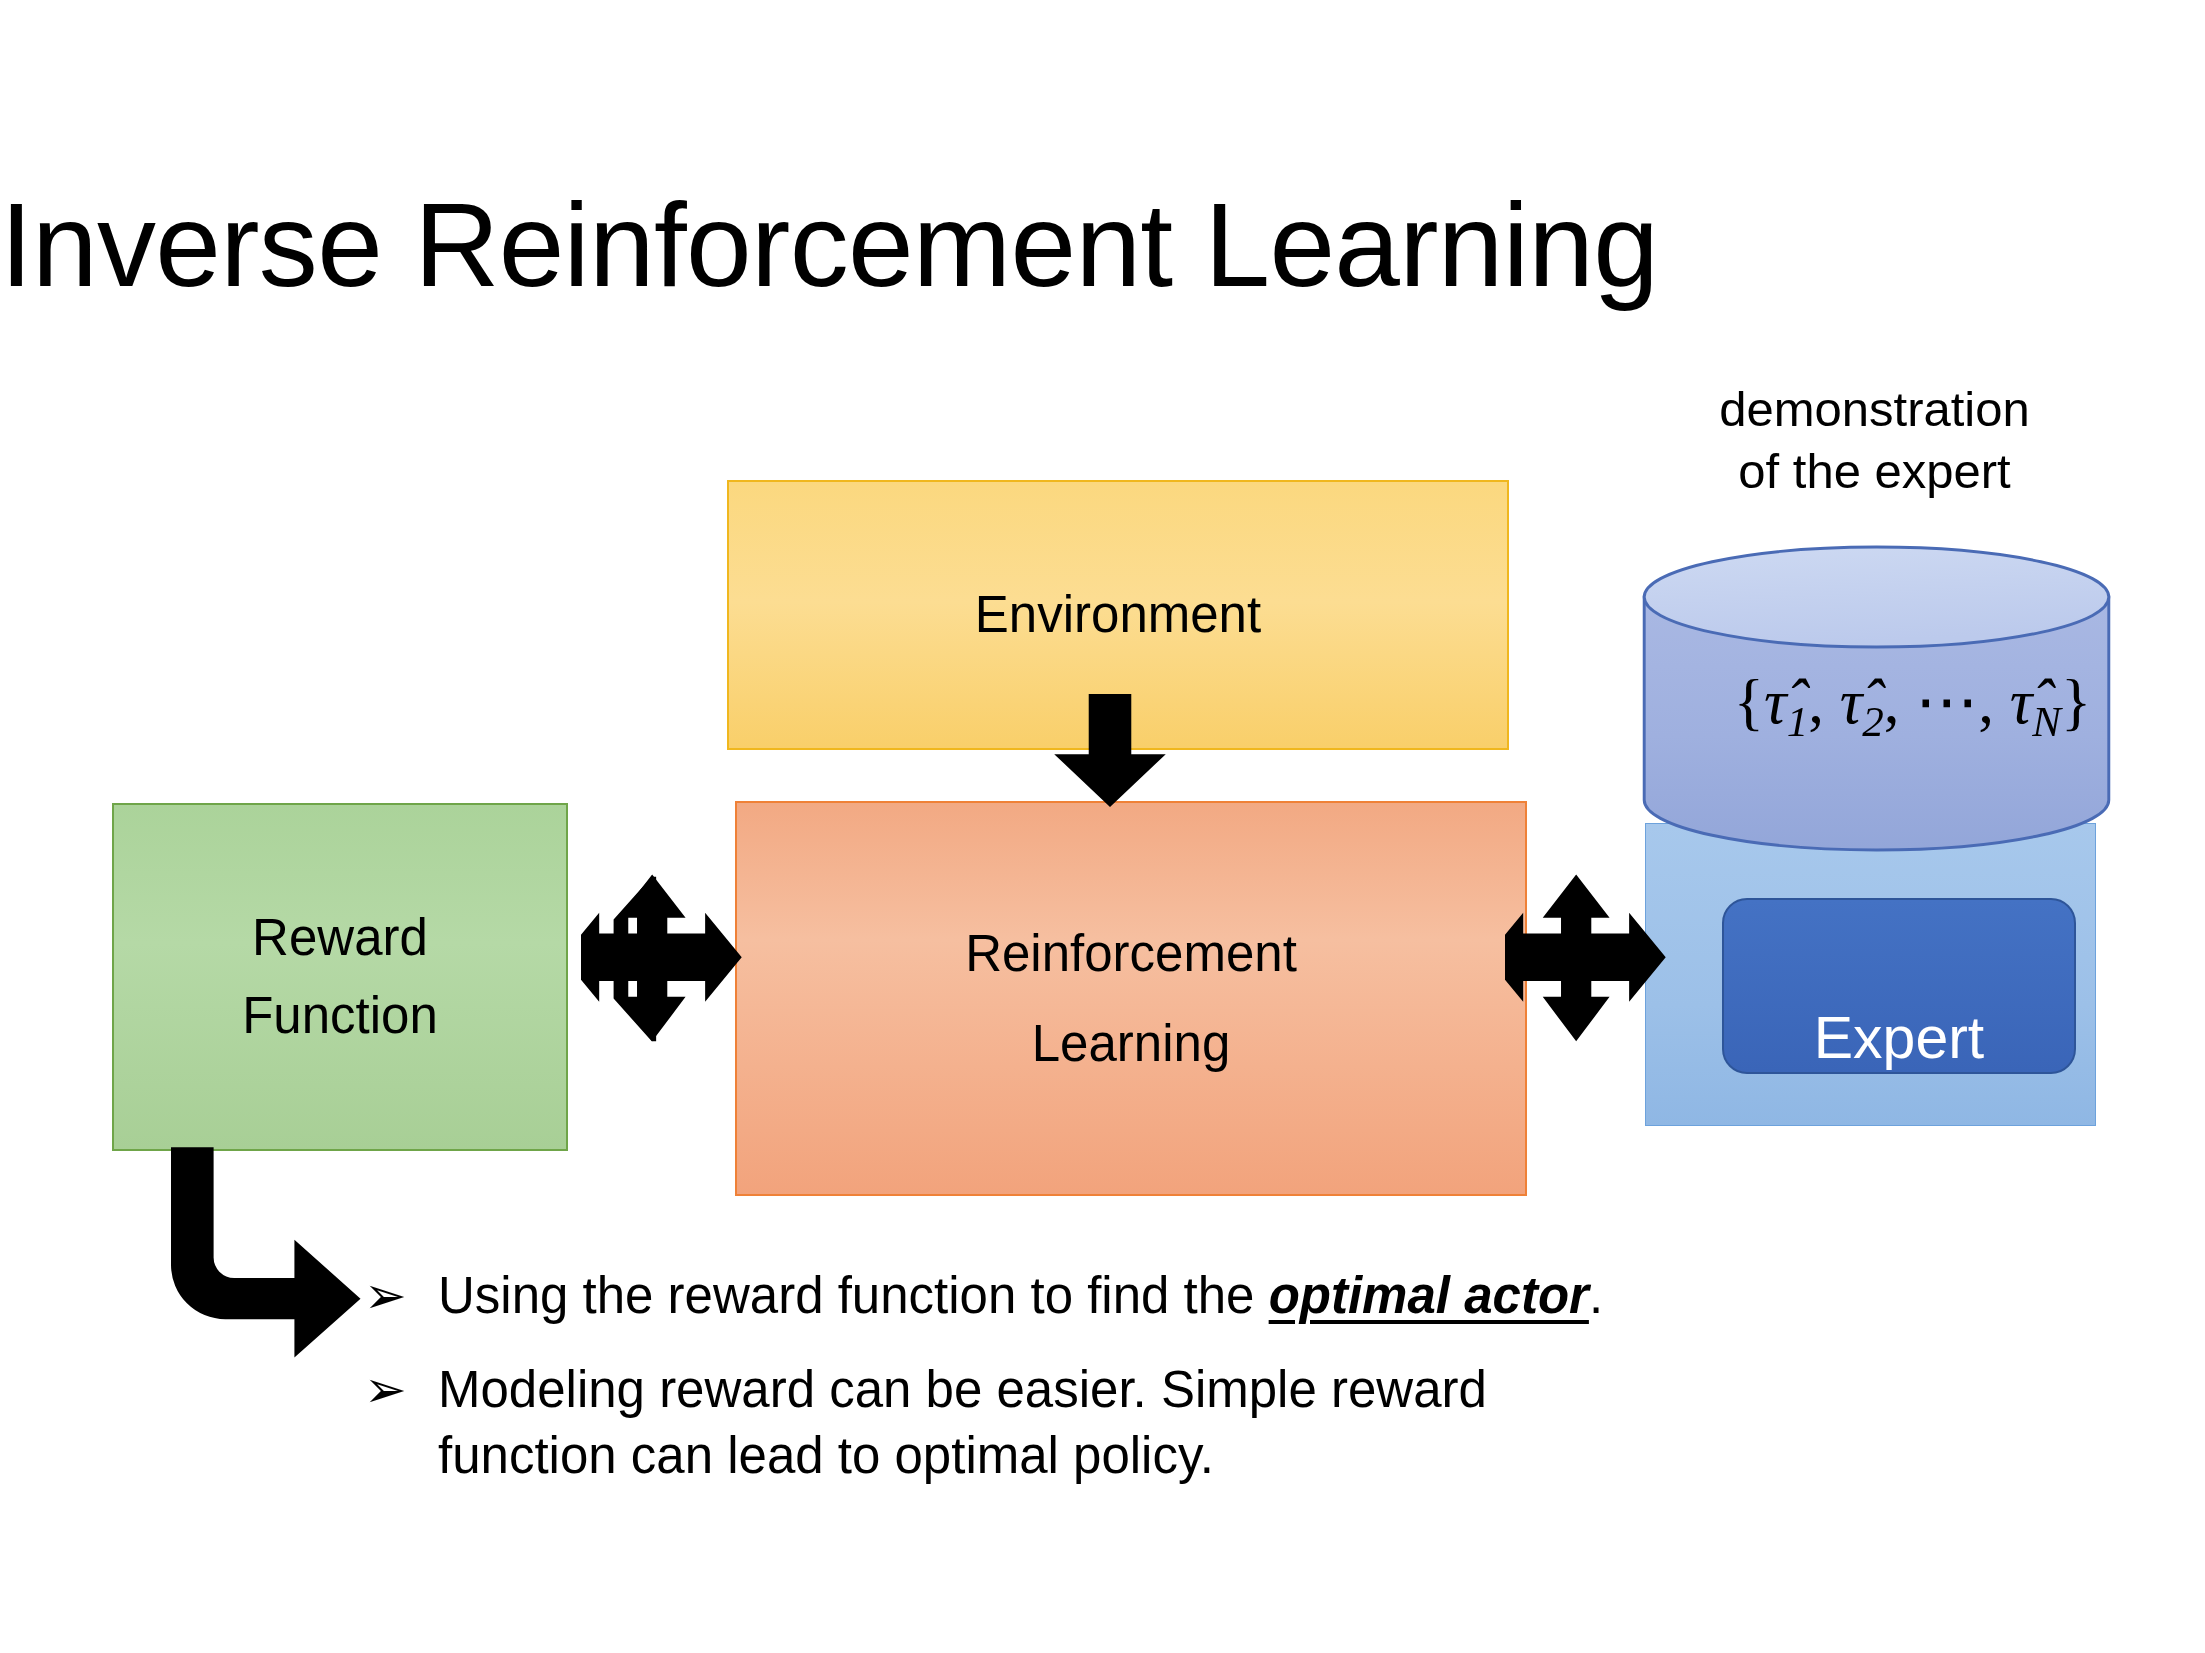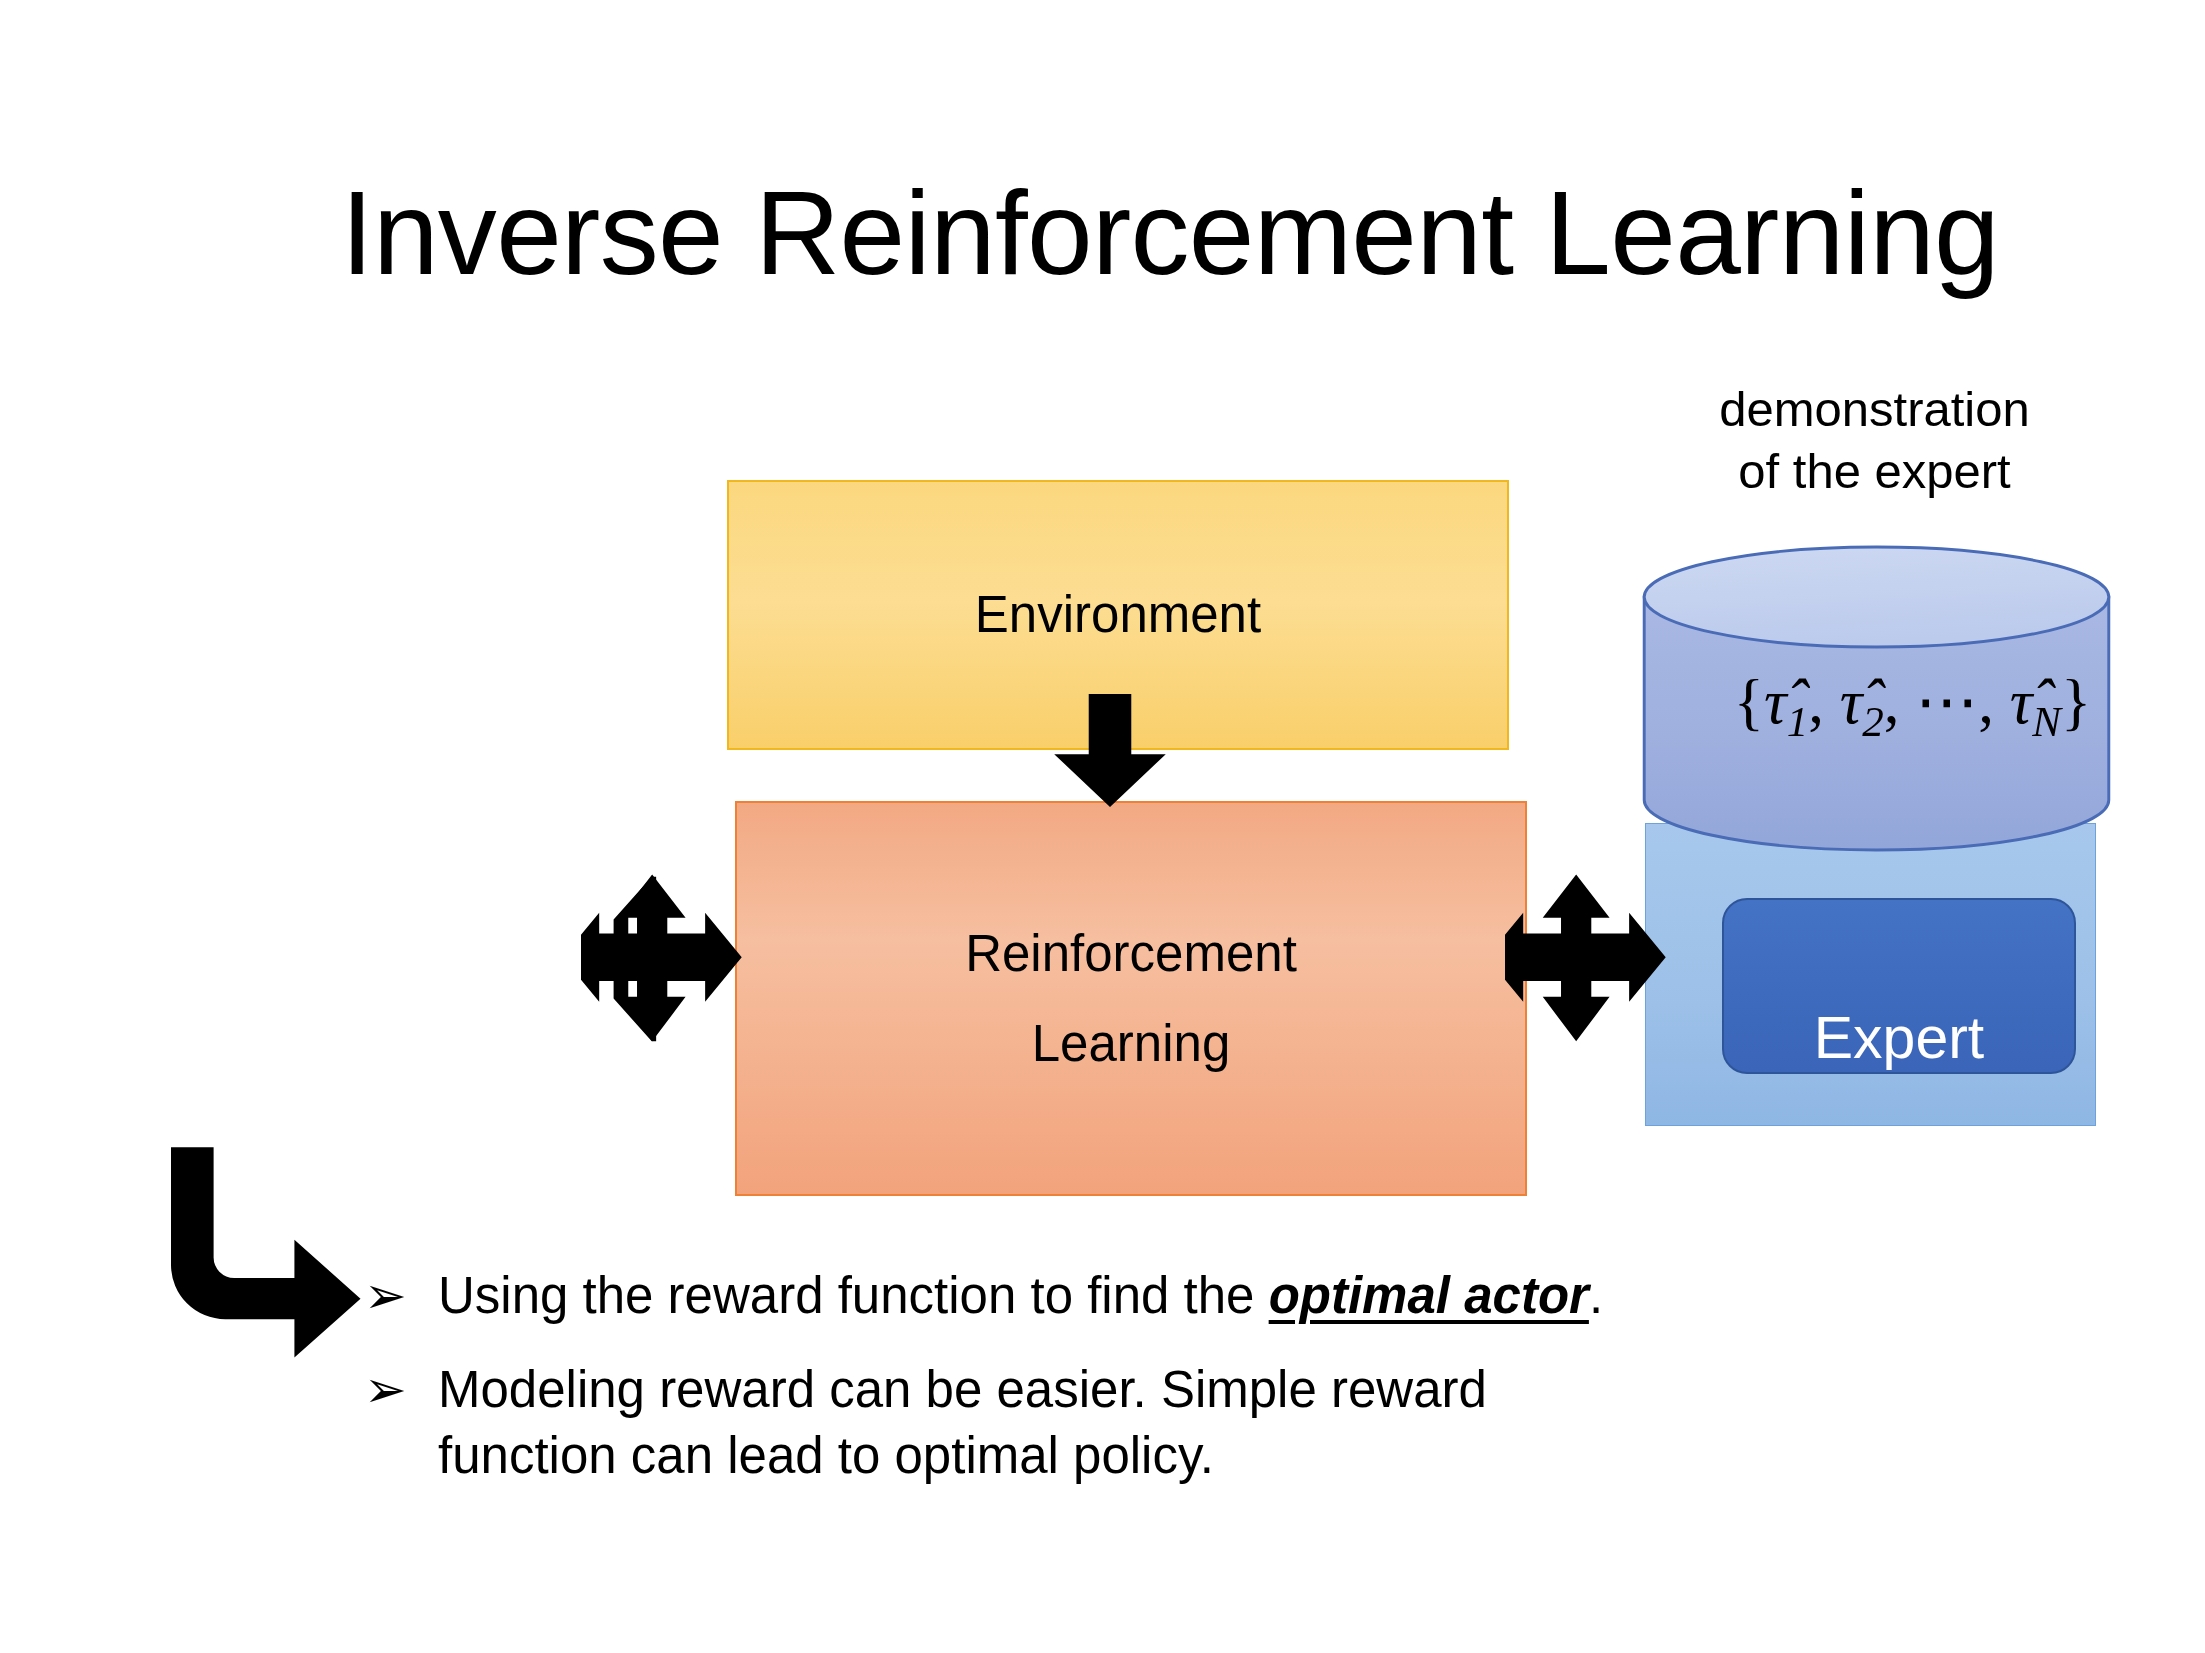--- a/index.html
+++ b/index.html
@@ -5,22 +5,22 @@
   html,body{margin:0;padding:0;background:#ffffff;}
   body{
     width:2205px;height:1654px;overflow:hidden;position:relative;
     font-family:"Liberation Sans","DejaVu Sans",sans-serif;
     color:#000000;
   }
   .stage{position:absolute;inset:0;width:2205px;height:1654px;}
 
   
   .title{
-    position:absolute;left:0;top:171px;width:1999px;
-    text-align:right;
+    position:absolute;left:0;top:183px;width:1999px;
+    text-align:left;
     font-size:118px;line-height:1.06;font-weight:400;
     letter-spacing:-0.7px;color:#000;white-space:nowrap;
   }
 
   
   .box{position:absolute;box-sizing:border-box;display:flex;
        align-items:center;justify-content:center;text-align:center;}
   .box .lbl{font-size:51px;line-height:1.35;color:#000;}
 
   .env-box{
@@ -138,20 +138,26 @@
     <span class="lbl">Environment</span>
   </div>
 
   <div class="box rl-box">
     <span class="lbl">
       <span>Reinforcement</span><br>
       <span>Learning</span>
     </span>
   </div>
 
+  <div class="box rew-box">
+    <span class="lbl">
+      <span>Reward</span><br>
+      <span>Function</span>
+    </span>
+  </div>
 
   <div class="arrow down-arrow">
     <svg viewBox="0 0 152 154" width="112" height="113" xmlns="http://www.w3.org/2000/svg" aria-hidden="true">
       <path d="M47,0 L105,0 L105,82 L152,82 L76,154 L0,82 L47,82 Z" fill="#000000"></path>
     </svg>
   </div>
 
   <div class="arrow quad-left">
     <svg viewBox="0 0 220 240" width="162" height="176" xmlns="http://www.w3.org/2000/svg" aria-hidden="true">
       <path d="M102,8 L102,58 L64,58 L64,94 L8,94 L8,72 L0,72 L0,168 L8,168 L8,146 L64,146 L64,182 L102,182 L102,232

